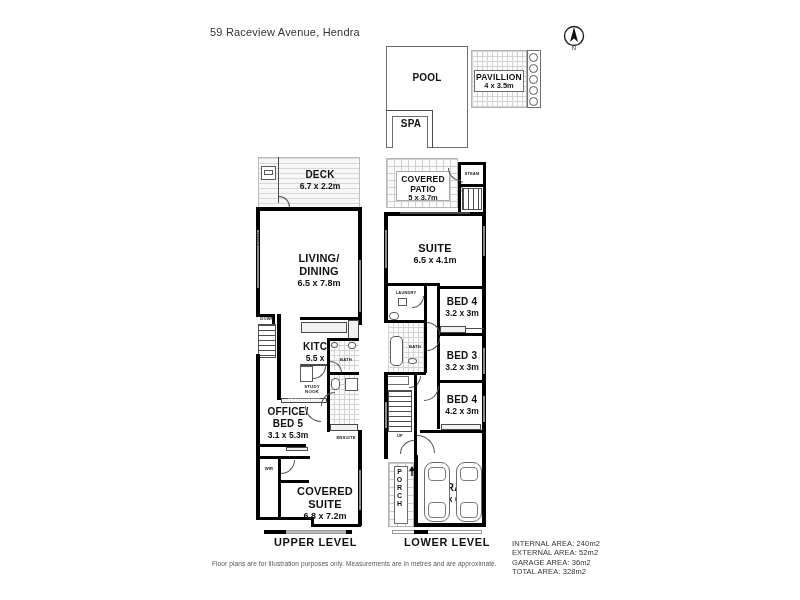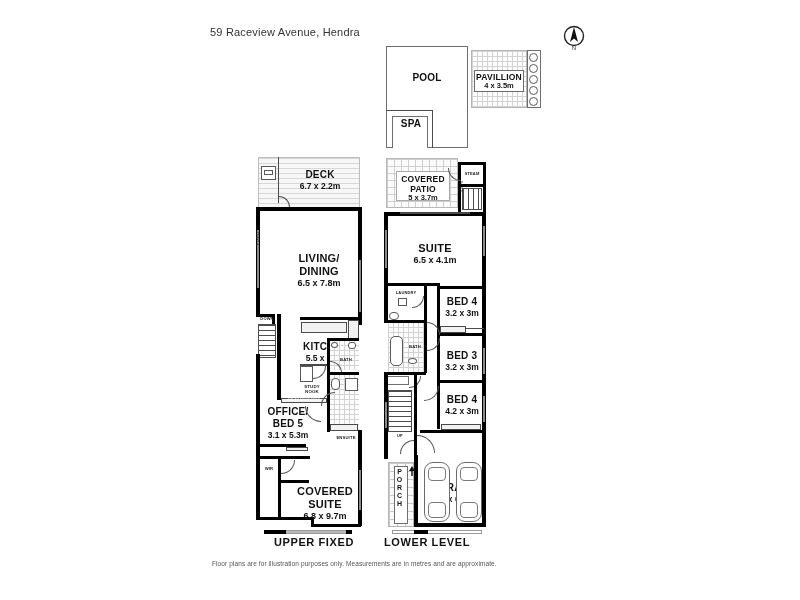--- a/index.html
+++ b/index.html
@@ -250,29 +250,29 @@
   <div class="abs wall" style="left:281px; top:480px; width:28px; height:3px;"></div>
   <div class="abs wall" style="left:278px; top:480px; width:3px; height:40px;"></div>
   <div class="abs wall" style="left:278px; top:517px; width:36px; height:3px;"></div>
   <div class="abs wall" style="left:311px; top:517px; width:3px; height:10px;"></div>
   <div class="abs wall" style="left:311px; top:524px; width:50px; height:3px;"></div>
   <div class="abs wall" style="left:358px; top:430px; width:4px; height:96px;"></div>
   <div class="abs greyline" style="left:359px; top:470px; width:2px; height:40px;"></div>
   <div class="abs rm big" style="left:294px; top:485px; width:62px;">
     <div class="n">COVERED</div>
     <div class="n">SUITE</div>
-    <div class="d">6.8 x 9.7m</div>
+    <div class="d">6.8 x 7.2m</div>
   </div>
   <div class="abs wall" style="left:256px; top:485px; width:4px; height:35px;"></div>
   <div class="abs wall" style="left:256px; top:517px; width:26px; height:3px;"></div>
 
   <div class="abs" style="left:264px; top:530px; width:88px; height:4px; background:#b9b9b9; border:1px solid #999;"></div>
   <div class="abs wall" style="left:264px; top:530px; width:22px; height:4px;"></div>
   <div class="abs wall" style="left:346px; top:530px; width:6px; height:4px;"></div>
-  <div class="abs level-label" style="left:274px; top:536px;">UPPER FIXED</div>
+  <div class="abs level-label" style="left:274px; top:536px;">UPPER LEVEL</div>
 
   <div class="abs tile" style="left:386px; top:158px; width:72px; height:50px; border:1px solid #b8b8b8;"></div>
   <div class="abs box-thin" style="left:396px; top:171px; width:54px; height:30px; border-color:#aaa;"></div>
   <div class="abs rm" style="left:394px; top:174px; width:58px;">
     <div class="n" style="font-size:8.5px">COVERED</div>
     <div class="n" style="font-size:8.5px">PATIO</div>
     <div class="d" style="font-size:7.5px">5 x 3.7m</div>
   </div>
 
   <div class="abs wall" style="left:458px; top:162px; width:3px; height:50px;"></div>
@@ -374,18 +374,24 @@
   <div class="abs car" style="left:424px; top:462px; width:26px; height:60px; border-radius:9px;"></div>
   <div class="abs" style="left:428px; top:467px; width:18px; height:14px; border:1px solid #7a7a7a; border-radius:4px;"></div>
   <div class="abs" style="left:428px; top:502px; width:18px; height:16px; border:1px solid #7a7a7a; border-radius:4px;"></div>
 
   <div class="abs car" style="left:456px; top:462px; width:26px; height:60px; border-radius:9px;"></div>
   <div class="abs" style="left:460px; top:467px; width:18px; height:14px; border:1px solid #7a7a7a; border-radius:4px;"></div>
   <div class="abs" style="left:460px; top:502px; width:18px; height:16px; border:1px solid #7a7a7a; border-radius:4px;"></div>
 
   <div class="abs" style="left:392px; top:530px; width:90px; height:4px; background:#fff; border:1px solid #999;"></div>
   <div class="abs wall" style="left:414px; top:530px; width:14px; height:4px;"></div>
-  <div class="abs level-label" style="left:384px; top:536px;">LOWER LEVEL</div>
-
+  <div class="abs level-label" style="left:404px; top:536px;">LOWER LEVEL</div>
+
+  <div class="abs areas">
+    <div>INTERNAL AREA: 240m2</div>
+    <div>EXTERNAL AREA: 52m2</div>
+    <div>GARAGE AREA: 36m2</div>
+    <div>TOTAL AREA: 328m2</div>
+  </div>
 
   <div class="abs disclaimer">Floor plans are for illustration purposes only. Measurements are in metres and are approximate.</div>
 
 </div>
 
 </body></html>

